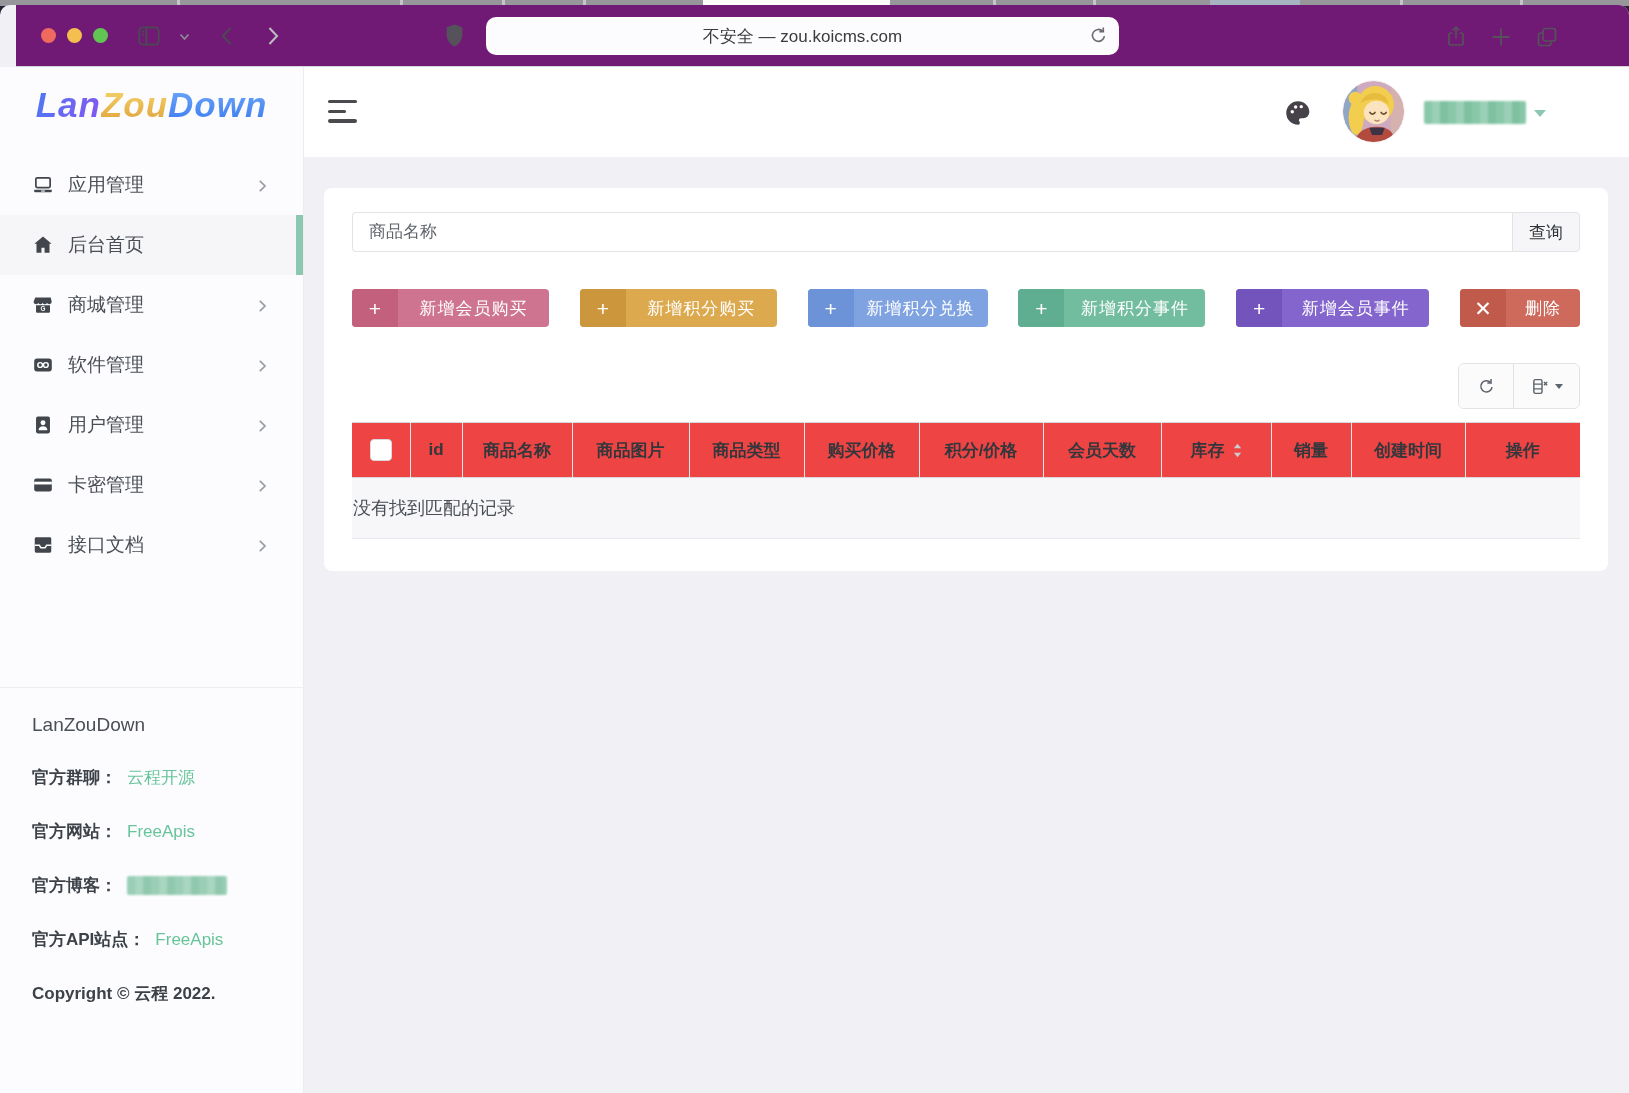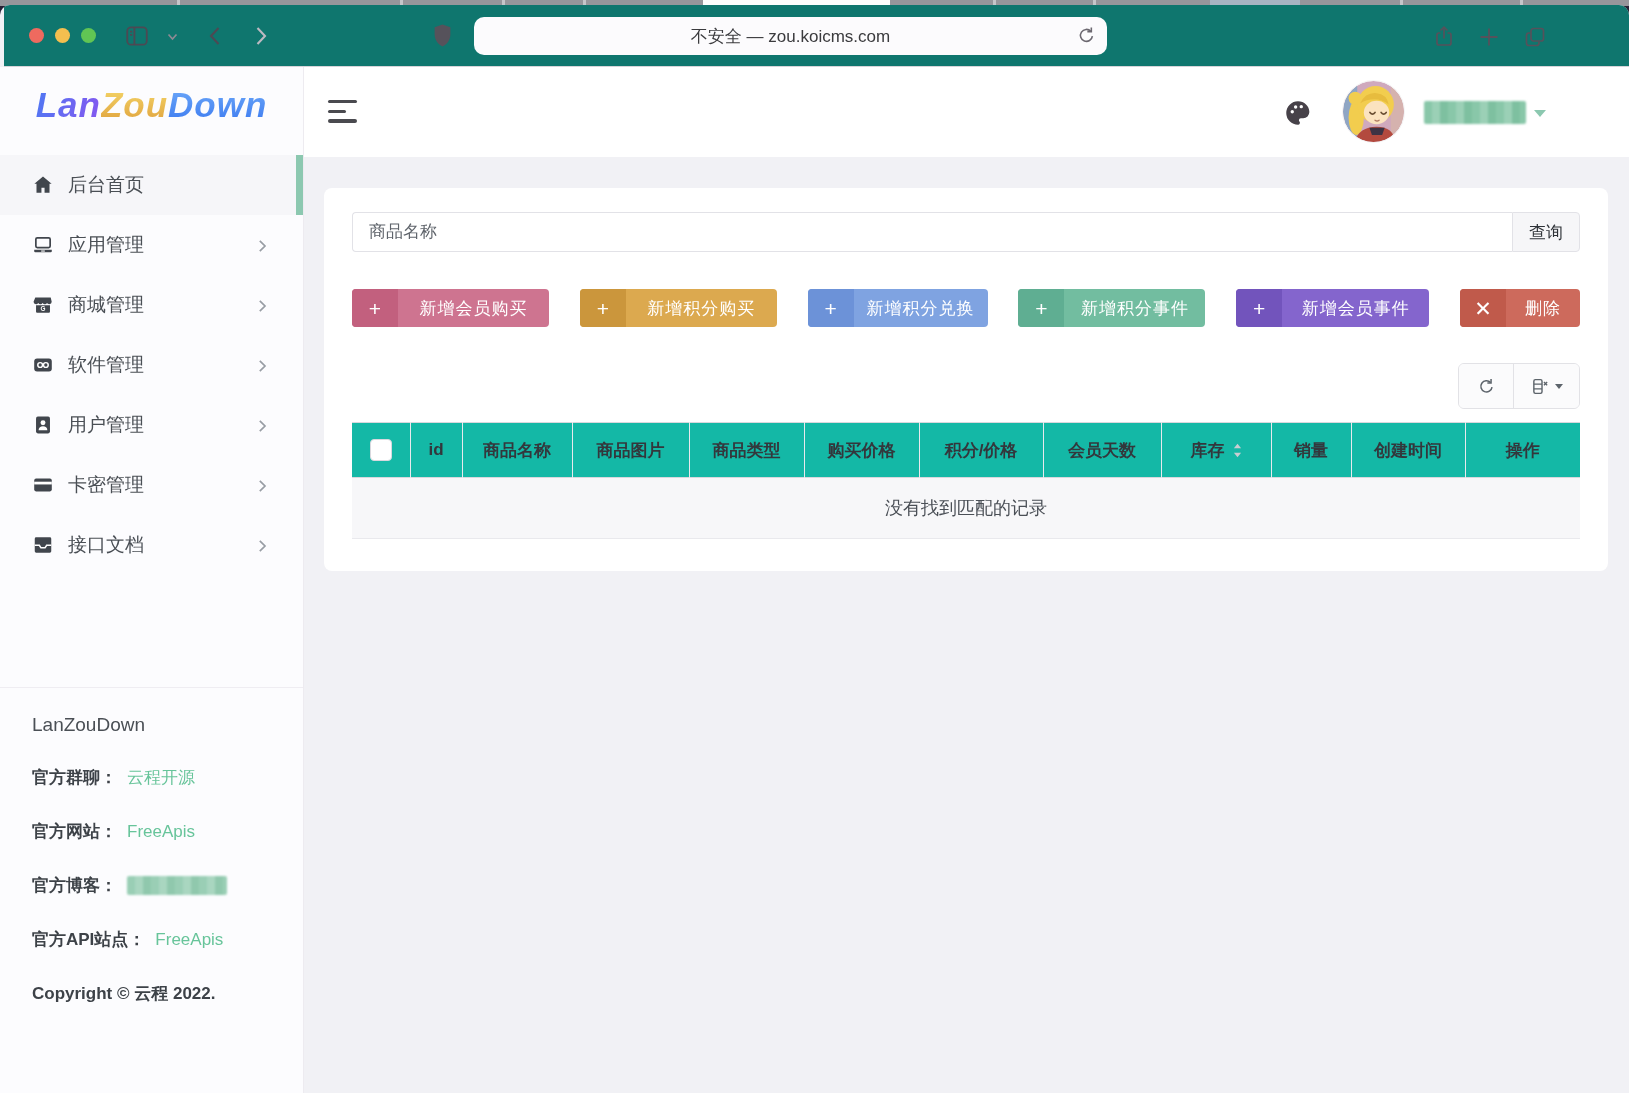--- a/index.html
+++ b/index.html
@@ -13,21 +13,21 @@
   .tab-strip{position:absolute;top:0;left:0;right:0;height:6px;background:#97969b;}
   .tab-strip .seg{position:absolute;top:0;bottom:0;background:#c6c5c9;width:3px;}
   .tab-strip .white{position:absolute;top:0;bottom:0;left:703px;width:187px;background:#fdfdfd;}
   .tab-strip .blue{position:absolute;top:0;bottom:0;left:1210px;width:90px;background:#a8b3c2;}
 
   
   .window{position:absolute;top:5px;left:0;right:0;bottom:0;background:#f1f1f5;
     border-radius:10px 10px 0 0;overflow:hidden;}
 
   
-  .chrome{position:absolute;top:0;left:4px;right:0;height:61px;background:#0f766e;
+  .chrome{position:absolute;top:0;left:16px;right:0;height:61px;background:#701a75;
     border-bottom:1px solid #d7d4d9;}
   .traffic{position:absolute;top:23px;width:15px;height:15px;border-radius:50%;}
   .t-close{left:25px;background:#ee6a5f;}
   .t-min{left:51px;background:#f4bf4f;}
   .t-zoom{left:77px;background:#61c554;}
   .chrome-ic{position:absolute;display:flex;align-items:center;justify-content:center;}
   .urlbar{position:absolute;left:470px;top:12px;width:633px;height:38px;background:#fcfbfd;
     border-radius:10px;display:flex;align-items:center;justify-content:center;
     color:#3b3b3e;font-size:17px;}
   .urlbar .reload{position:absolute;right:10px;top:8px;}
@@ -107,24 +107,24 @@
   .tb-btn{display:flex;align-items:center;justify-content:center;gap:5px;background:#fbfbfc;
     border:none;cursor:pointer;height:100%;}
   .tb-btn.refresh{width:54px;}
   .tb-btn.columns{width:66px;border-left:1px solid #e2e2e6;}
   .caret-sm{width:0;height:0;border-left:4.5px solid transparent;border-right:4.5px solid transparent;
     border-top:5.5px solid #5d646b;}
 
   table.grid{position:absolute;top:234px;left:28px;width:1228px;border-collapse:collapse;
     table-layout:fixed;}
   table.grid th{height:54px;font-size:17px;font-weight:700;color:#33373c;text-align:center;
-    border-right:1px solid #e9e9ed;background:#14b8a6;padding:0 4px;}
+    border-right:1px solid #e9e9ed;background:#ef4444;padding:0 4px;}
   table.grid th:last-child{border-right:none;}
   table.grid thead tr{border-top:1px solid #d8d8dd;border-bottom:1px solid #d8d8dd;}
-  td.empty-cell{height:58px;background:#f7f7f9;text-align:center;font-size:18px;color:#4a4f56;
+  td.empty-cell{height:58px;background:#f7f7f9;font-size:18px;color:#4a4f56;
     border-bottom:1px solid #e9e9ed;}
   .chk{display:inline-block;width:20px;height:20px;border:1px solid #d8d8de;border-radius:4px;
     background:#fff;cursor:pointer;vertical-align:middle;}
   .th-sort{display:inline-flex;align-items:center;gap:8px;justify-content:center;}
 </style>
 </head>
 <body>
 
 <div class="tab-strip">
   <div class="seg" style="left:177px"></div>
@@ -207,43 +207,43 @@
   </div>
 
   <div class="app">
 
     <nav class="sidebar">
       <div class="logo">
         <span class="p1">Lan</span><span class="p2">Zou</span><span class="p3">Down</span>
       </div>
 
       <div class="menu">
-        <div class="menu-item active">
-          <span class="mi-icon">
-            <svg viewBox="0 0 24 24" width="22" height="22">
-                <path d="M12 2.8 2.6 10.6h2.3V20.5h5.4v-5.6h3.4v5.6h5.4V10.6h2.3z" fill="#41464d"></path>
-              </svg>
-          </span>
-          <span class="mi-label">后台首页</span>
-        </div>
-
         <div class="menu-item">
           <span class="mi-icon">
             <svg viewBox="0 0 24 24" width="22" height="22">
               <rect x="4.2" y="4.2" width="15.6" height="10.6" rx="1.6" fill="none" stroke="#41464d" stroke-width="1.9"></rect>
               <path d="M2.4 17.2h19.2v1.6a1.2 1.2 0 0 1-1.2 1.2H3.6a1.2 1.2 0 0 1-1.2-1.2z" fill="#41464d"></path>
               <rect x="10" y="18" width="4" height="1.2" fill="#fff"></rect>
             </svg>
           </span>
           <span class="mi-label">应用管理</span>
           <span class="mi-chev">
             <svg width="9" height="14" viewBox="0 0 9 14" fill="none" stroke="#989da4" stroke-width="1.7">
                 <polyline points="1.8,1.8 7,7 1.8,12.2"></polyline>
               </svg>
           </span>
+        </div>
+
+        <div class="menu-item active">
+          <span class="mi-icon">
+            <svg viewBox="0 0 24 24" width="22" height="22">
+                <path d="M12 2.8 2.6 10.6h2.3V20.5h5.4v-5.6h3.4v5.6h5.4V10.6h2.3z" fill="#41464d"></path>
+              </svg>
+          </span>
+          <span class="mi-label">后台首页</span>
         </div>
 
         <div class="menu-item">
           <span class="mi-icon">
             <svg viewBox="0 0 24 24" width="22" height="22">
               <path d="M3.6 3.8h16.8l1.1 4.6a2.7 2.7 0 0 1-2.7 2.7c-1 0-1.9-.5-2.4-1.3a2.9 2.9 0 0 1-4.8 0 2.9 2.9 0 0 1-4.8 0 2.8 2.8 0 0 1-2.4 1.3 2.7 2.7 0 0 1-2.7-2.7z" fill="#41464d"></path>
               <path d="M4.4 12.4h15.2v6.9a1.2 1.2 0 0 1-1.2 1.2H5.6a1.2 1.2 0 0 1-1.2-1.2z" fill="#41464d"></path>
               <text x="12" y="18.6" font-size="7" fill="#fff" text-anchor="middle" font-weight="bold" font-family="Liberation Sans, sans-serif">G</text>
             </svg>
           </span>

